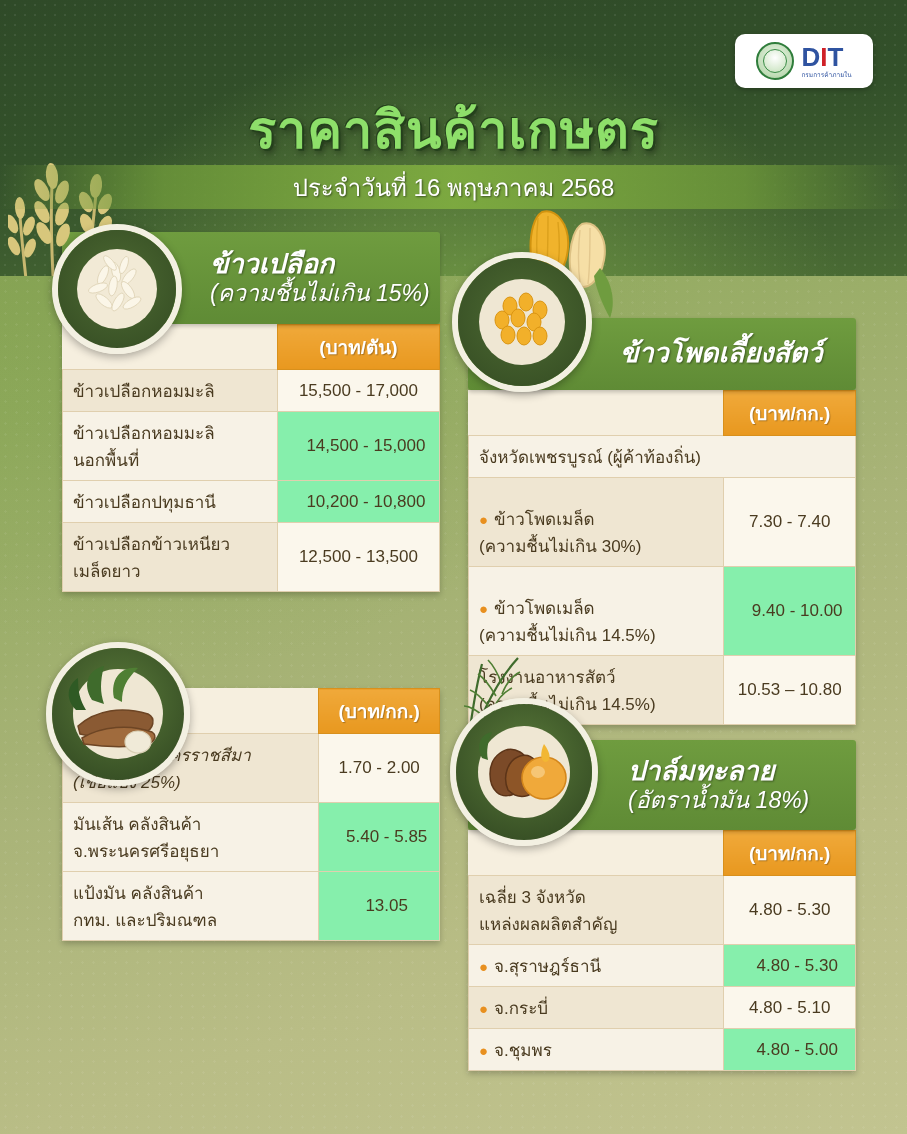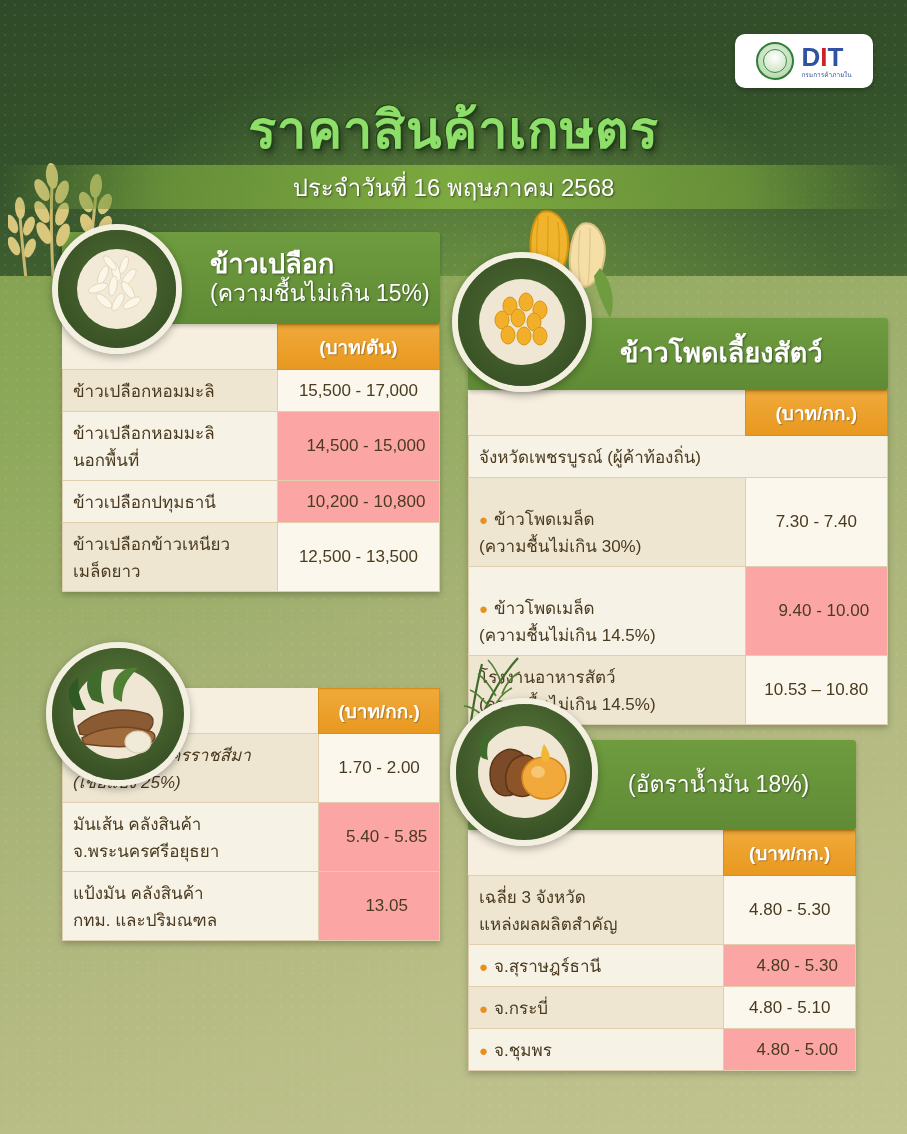--- a/index.html
+++ b/index.html
@@ -97,20 +97,21 @@
   }
 
   
   .card { position: absolute; }
   .card-head {
     position: relative;
     border-radius: 3px;
     min-height: 58px;
     display: flex; align-items: center;
     box-shadow: 0 2px 4px rgba(0,0,0,0.22);
+    font-style: italic;
   }
   .card-head.green {
     background: linear-gradient(180deg, #6f9c3f 0%, #5f8b35 100%);
   }
   .head-text {
     color: #ffffff;
     line-height: 1.18;
     text-shadow: 1px 1px 2px rgba(0,0,0,0.4);
   }
   .head-title { font-size: 27px; font-weight: bold; }
@@ -143,21 +144,21 @@
   }
   td.name { background: #efe6d2; }
   td.name.alt { background: #f7f2e6; }
   td.val {
     background: #fbf7ec;
     color: #d2521c;
     font-size: 18px;
     text-align: center;
     white-space: nowrap;
   }
-  td.val.alt { background: #fca5a5; padding-left: 25px; }
+  td.val.alt { background: #86efac; padding-left: 25px; }
   td.span-head {
     background: #f7f2e6;
     font-size: 17.5px;
   }
   .bullet {
     color: #e8901f; font-size: 15px; margin-right: 6px; line-height: 1;
   }
   .indent { padding-left: 18px; }
 
   
@@ -274,21 +275,21 @@
             <ellipse cx="60" cy="72" rx="4" ry="10" transform="rotate(30 60 72)"></ellipse>
             <ellipse cx="74" cy="73" rx="4" ry="10" transform="rotate(60 74 73)"></ellipse>
             <ellipse cx="52" cy="33" rx="3.5" ry="9" transform="rotate(-40 52 33)"></ellipse>
             <ellipse cx="66" cy="35" rx="3.5" ry="9" transform="rotate(20 66 35)"></ellipse>
           </g>
         </svg>
       </div>
     </div>
   </div>
 
-  <div class="card" style="left:468px; top:318px; width:420px;">
+  <div class="card" style="left:468px; top:318px; width:388px;">
     <div class="card-head green" style="height:72px; padding-left:152px;">
       <div class="head-text">
         <div class="head-title">ข้าวโพดเลี้ยงสัตว์</div>
       </div>
     </div>
     <table class="price">
       <tbody>
           <tr class="unit-row">
         <th class="blank" style="width:66%;"></th>
         <th>(บาท/กก.)</th>
@@ -395,20 +396,21 @@
             <path d="M24,62 C14,52 14,38 26,30 C26,44 28,52 34,62 Z" fill="#2f5a24"></path>
           </g>
         </svg>
       </div>
     </div>
   </div>
 
   <div class="card" style="left:468px; top:740px; width:388px;">
     <div class="card-head green" style="height:90px; padding-left:160px;">
       <div class="head-text">
+        <div class="head-title">ปาล์มทะลาย</div>
         <div class="head-note">(อัตราน้ำมัน 18%)</div>
       </div>
     </div>
     <table class="price">
       <tbody>
           <tr class="unit-row">
         <th class="blank" style="width:66%;"></th>
         <th>(บาท/กก.)</th>
       </tr>
       <tr>

